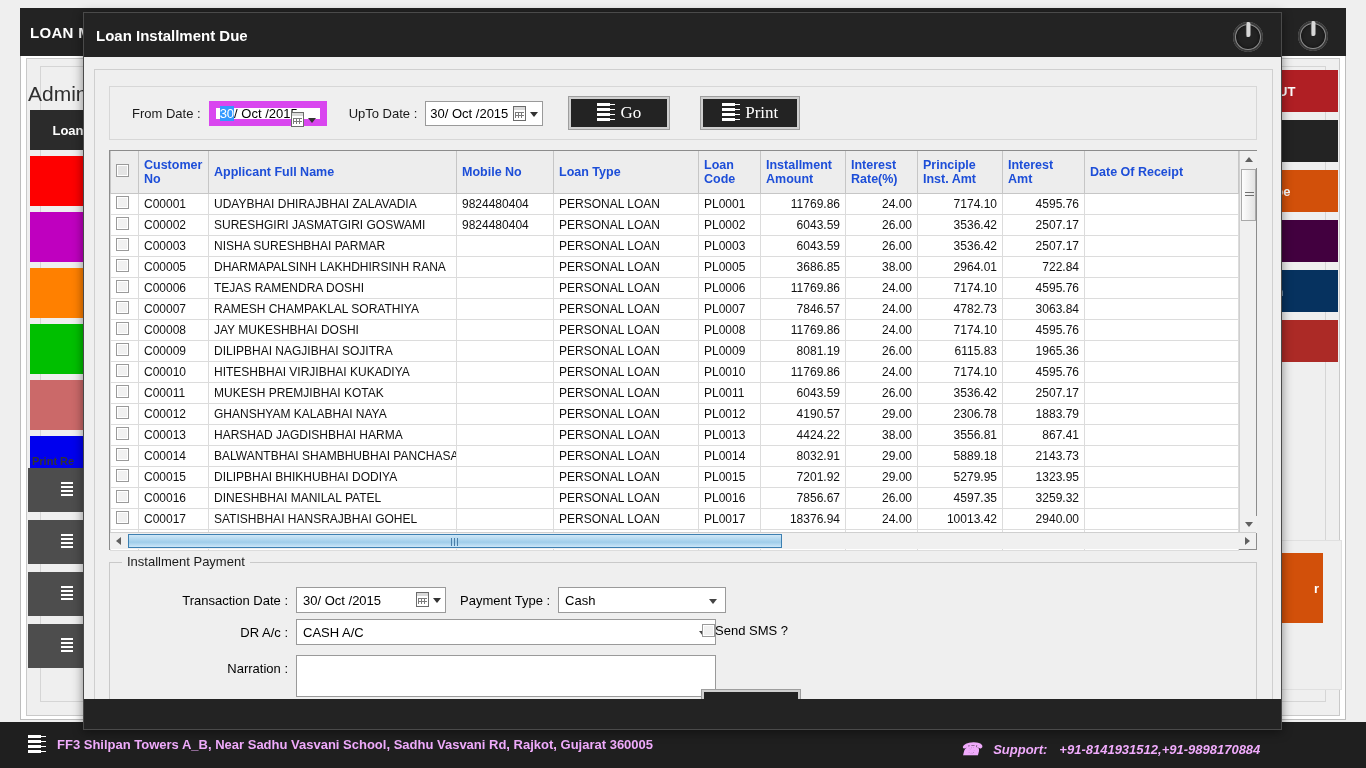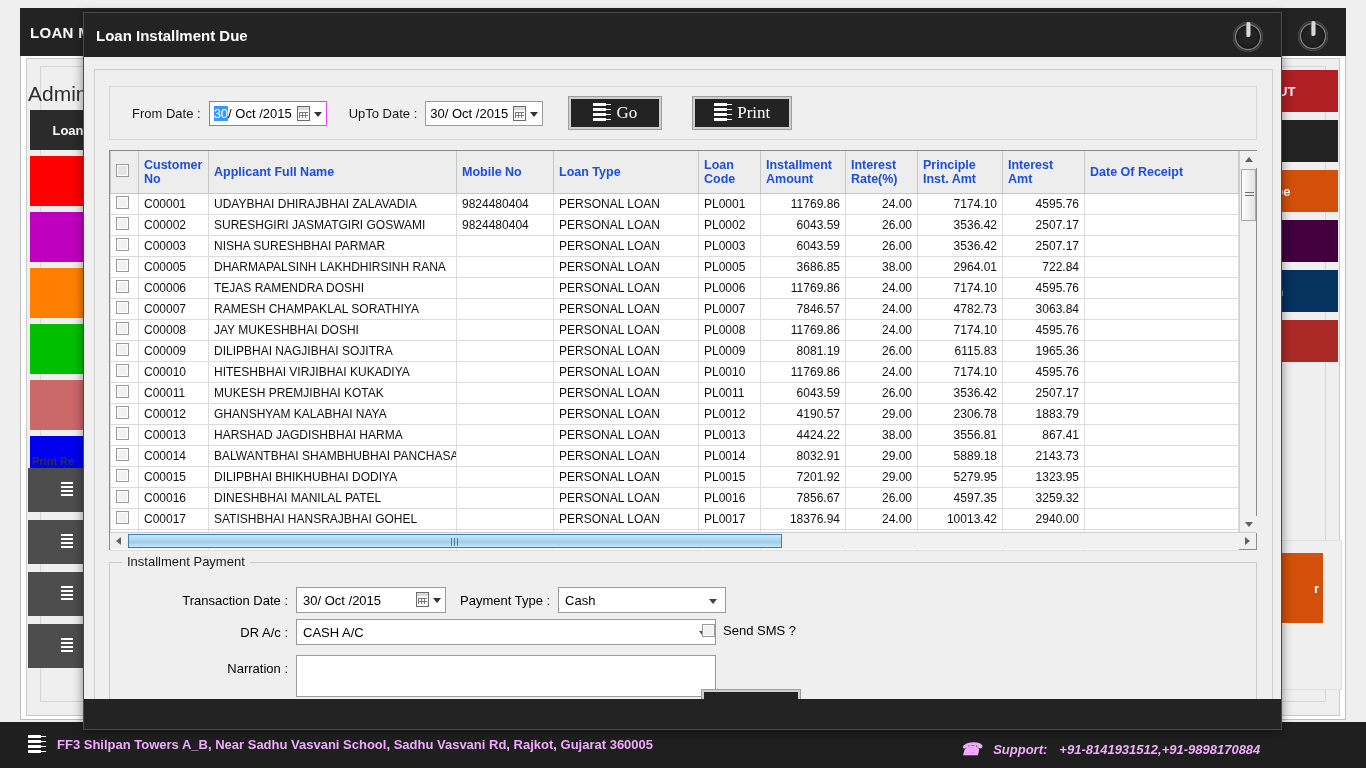--- a/index.html
+++ b/index.html
@@ -153,21 +153,21 @@
     position: absolute; left: 14px; top: 16px; width: 1148px; height: 54px;
     border: 1px solid #d7d7d7; background: #efefef;
     display: flex; align-items: center; padding-left: 22px; gap: 8px;
   }
   .lbl { font-size: 13px; color: #1a1a1a; }
   .date-field {
     width: 118px; height: 25px; background: #fff; border: 1px solid #9a9a9a;
     display: flex; align-items: center; font-size: 13px; padding-left: 4px;
     position: relative;
   }
-  .date-field.focused { border: 1px solid #d946ef; }
+  .date-field.focused { border: 7px solid #d946ef; }
   .d-sel { background: #3399ff; color: #fff; }
   .cal-icon {
     position:absolute; right: 16px; top: 4px; width: 13px; height: 15px;
     border: 1px solid #6b6b6b; background:
       linear-gradient(#d9d9d9 0 3px, #fff 3px 100%);
   }
   .cal-icon::after{
     content:""; position:absolute; left:1px; top:5px; right:1px; height:6px;
     background-image:
       linear-gradient(to right, #7b7b7b 1px, transparent 1px),
@@ -275,21 +275,21 @@
   .selbox .ddarrow { right: 8px; top: 11px; border-top-color:#444; }
   .save-btn {
     position: absolute; left: 592px; top: 127px; width: 98px; height: 38px;
     background: #232323; color: #fff; border: 2px solid #cfcfcf;
     outline: 1px solid #9e9e9e;
     display: flex; align-items: center; justify-content: center; gap: 10px;
     font-family: "Liberation Serif", serif; font-size: 18px; cursor: pointer;
   }
   .sms-wrap {
     position: absolute; left: 592px; top: 60px;
-    display: flex; align-items: center; gap: 8px; font-size: 13px;
+    display: flex; align-items: center; font-size: 13px;
   }
 </style>
 </head>
 <body>
 
 <div id="bg-app">
   <div class="bg-outer-frame"></div>
 
   <div class="bg-titlebar">
     <span>LOAN M</span>
@@ -398,21 +398,21 @@
           <span>/ Oct /2015</span>
         <span class="cal-icon"></span>
         <span class="ddarrow"></span>
       </div>
       <span class="lbl" style="margin-left:14px;">UpTo Date :</span>
       <div class="date-field">
         <span>30/ Oct /2015</span>
         <span class="cal-icon"></span>
         <span class="ddarrow"></span>
       </div>
-      <div class="dark-btn" style="margin-left:18px;width:92px;">
+      <div class="dark-btn" style="margin-left:18px;width:100px;">
         <span class="grid-icon">
             <i></i>
             <i></i>
             <i></i>
             <i></i>
           </span>
         <span>Go</span>
       </div>
       <div class="dark-btn" style="margin-left:24px;width:98px;">
         <span class="grid-icon">

